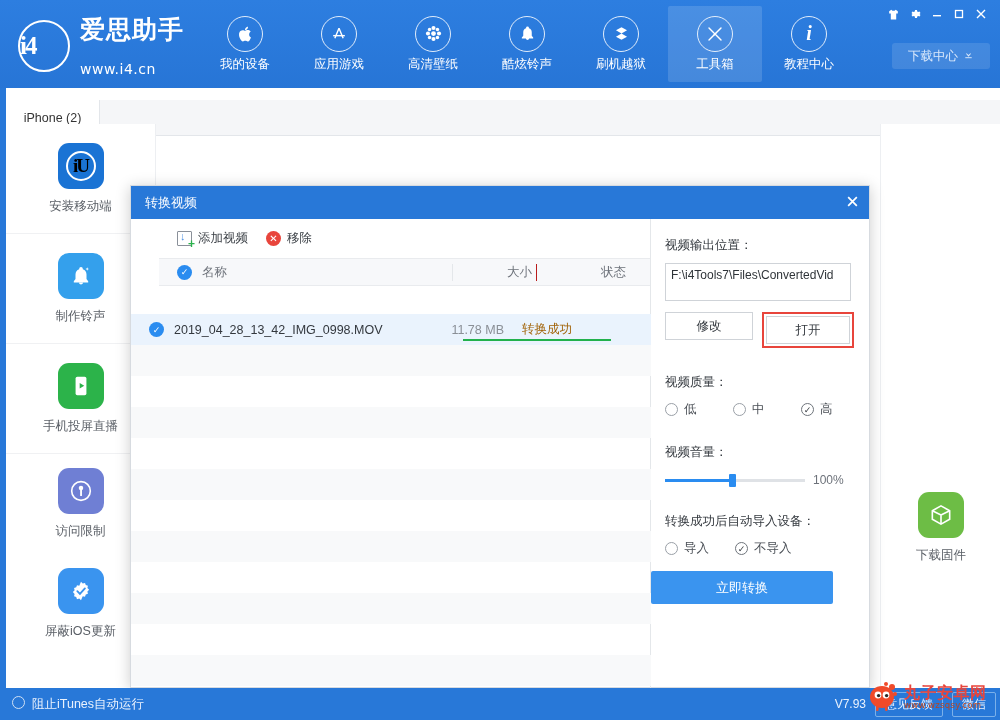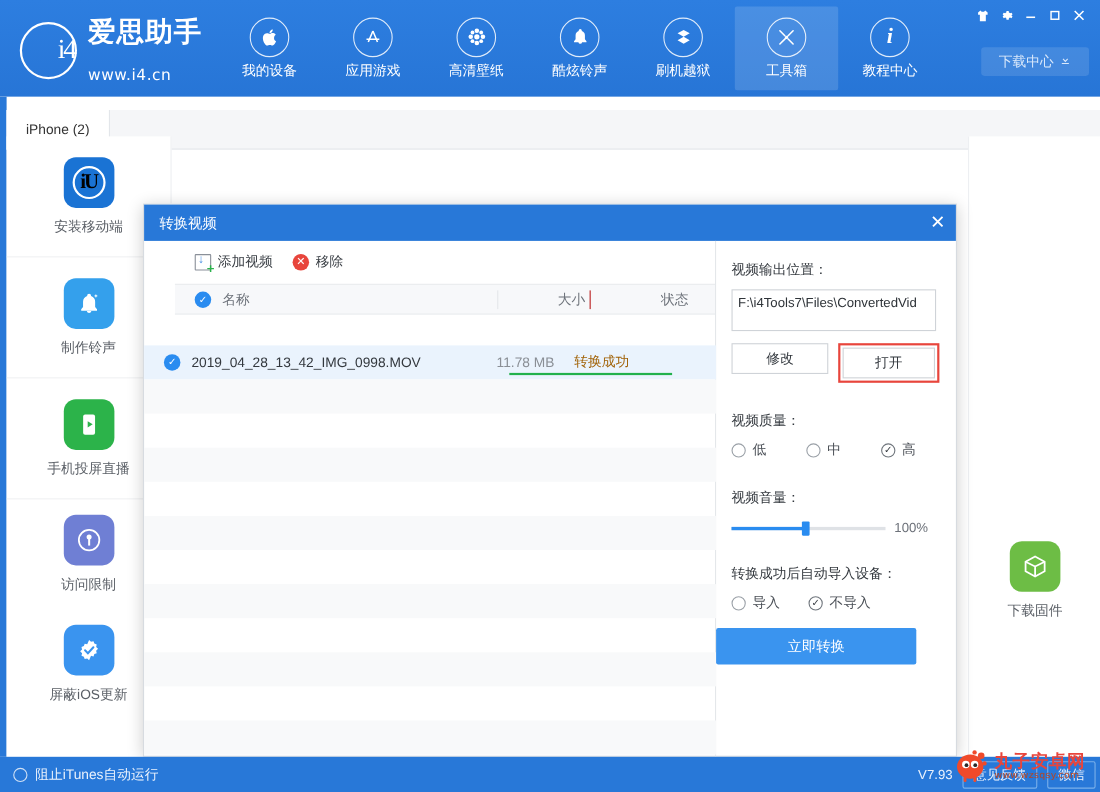--- a/index.html
+++ b/index.html
@@ -22,22 +22,22 @@
     background: #2878d8;
     background: linear-gradient(180deg,#2d7ee0 0%, #2775d6 100%);
   }
   .logo-wrap {
     position: absolute; left: 18px; top: 16px;
     display: flex; align-items: center; gap: 10px;
   }
   .logo-circle {
     width: 52px; height: 52px; border-radius: 50%;
     border: 2px solid #ffffff;
-    display: flex; align-items: center; justify-content: flex-end;
-    color: #fff; font-size: 25px; font-weight: normal;
+    display: flex; align-items: center; justify-content: flex-start;
+    color: #fff; font-size: 25px; font-weight: bold;
     font-family: "Liberation Serif", serif;
     letter-spacing: -2px;
   }
   .logo-text { color: #fff; line-height: 1.05; }
   .logo-cn { font-size: 25px; font-weight: bold; letter-spacing: 1px; }
   .logo-url { font-size: 14px; letter-spacing: 0.5px; font-family: "DejaVu Sans", sans-serif; margin-top: 20px;}
 
   .navbar {
     position: absolute; left: 198px; top: 6px;
     display: flex; height: 76px;
@@ -275,21 +275,21 @@
     border-radius: 2px; cursor: pointer;
   }
 
   
   .statusbar {
     position: absolute; left: 0; top: 688px;
     width: 1000px; height: 32px;
     background: #2878d8;
     display: flex; align-items: center;
   }
-  .sb-left { display: flex; align-items: center; gap: 7px; margin-left: 12px; }
+  .sb-left { display: flex; align-items: flex-start; gap: 7px; margin-left: 12px; }
   .sb-radio {
     width: 13px; height: 13px; border-radius: 50%;
     border: 1px solid #cfe0f5;
   }
   .sb-text { color: #eaf2fd; font-size: 12.5px; }
   .sb-right {
     position: absolute; right: 4px; top: 0; height: 32px;
     display: flex; align-items: center; gap: 9px;
   }
   .sb-ver { color: #eaf2fd; font-size: 12px; }

